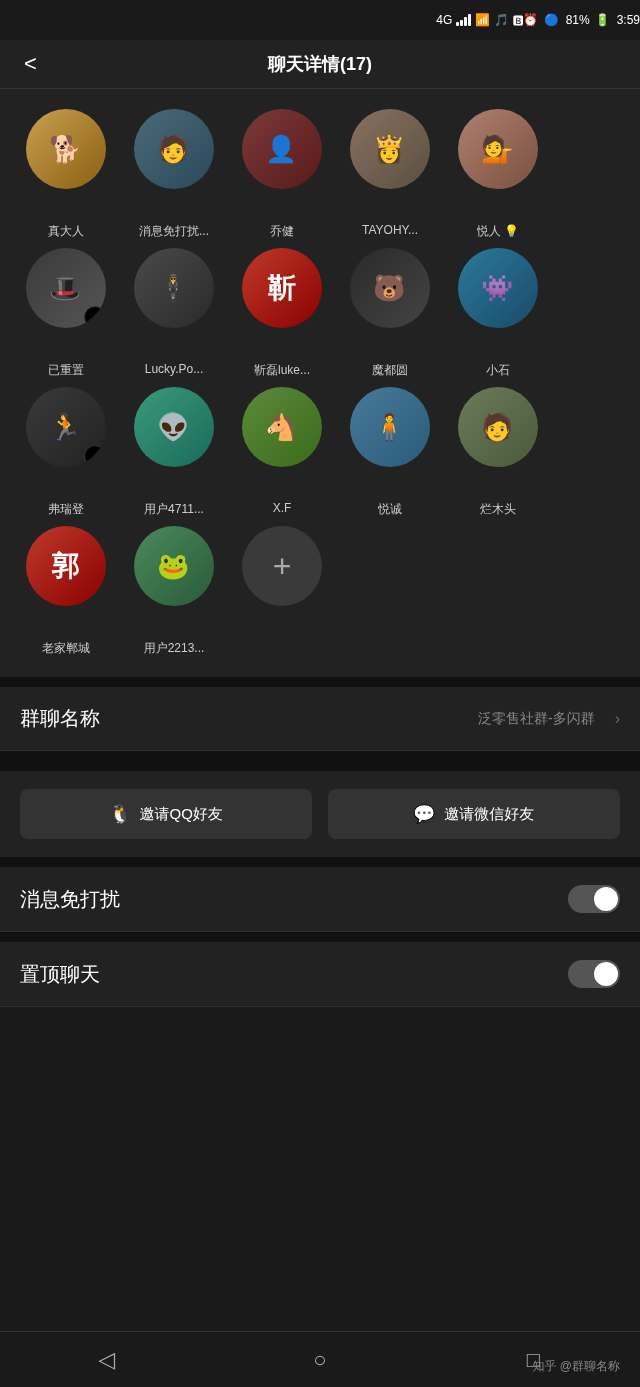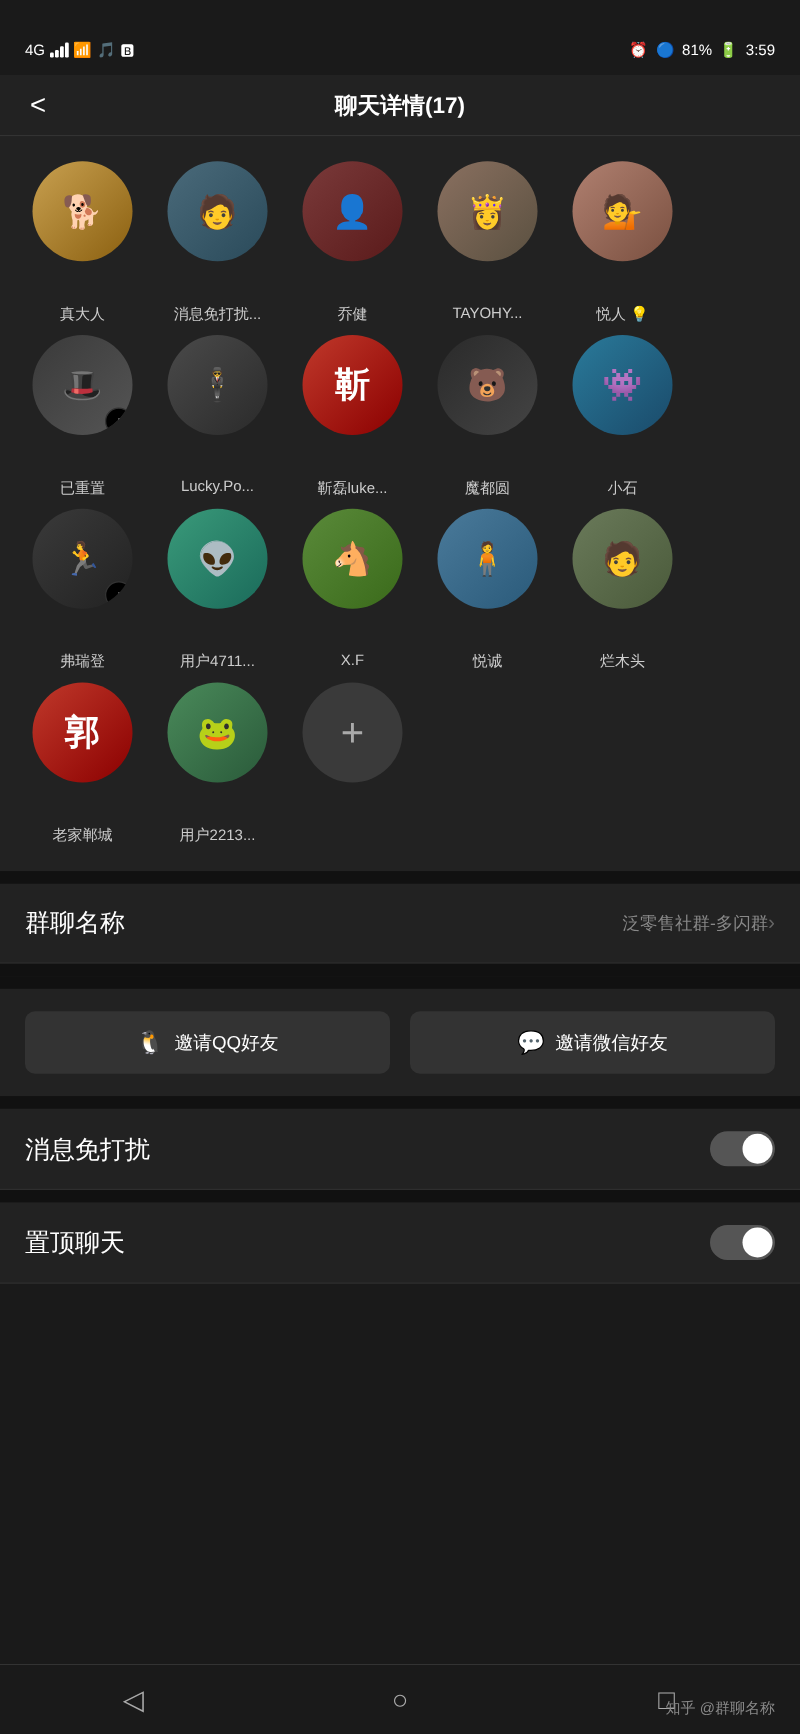--- a/index.html
+++ b/index.html
@@ -9,26 +9,25 @@
       min-height: 1387px;
       background-color: #1a1a1a;
       font-family: -apple-system, "PingFang SC", "Microsoft YaHei", sans-serif;
       color: #ffffff;
       overflow-x: hidden;
     }
 
     
     .status-bar {
       display: flex;
-      justify-content: space-between;
-      align-items: center;
-      padding: 8px 20px;
+      justify-content: flex-end;
+      align-items: center;
+      padding: 8px 0;
       background: #1a1a1a;
       height: 40px;
-      margin-top: 20px;
     }
     .status-left { font-size: 12px; color: #fff; display: flex; align-items: center; gap: 4px; }
     .status-right { font-size: 12px; color: #fff; display: flex; align-items: center; gap: 6px; }
     .signal-bars { display: flex; align-items: flex-end; gap: 1px; }
     .bar { background: #fff; width: 3px; border-radius: 1px; }
 
     
     .header {
       display: flex;
       align-items: center;
@@ -127,21 +126,21 @@
       padding: 18px 20px;
       border-bottom: 1px solid #2e2e2e;
     }
     .setting-label {
       font-size: 20px;
       color: #ffffff;
     }
     .setting-value {
       display: flex;
       align-items: center;
-      gap: 0;
+      gap: 20px;
       color: #888;
       font-size: 14px;
     }
     .chevron {
       font-size: 16px;
       color: #666;
     }
 
     
     .invite-section {

